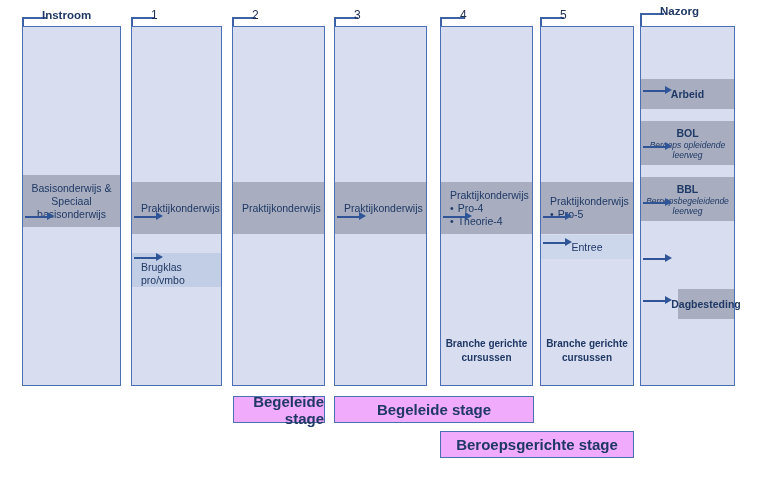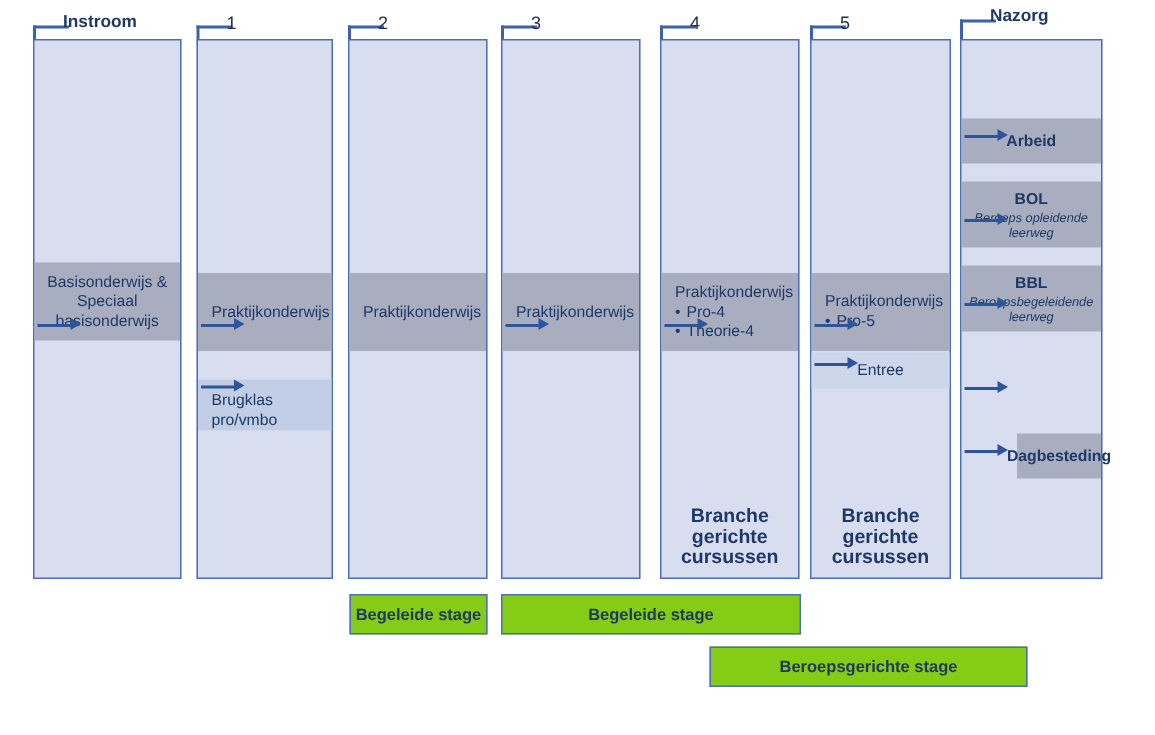--- a/index.html
+++ b/index.html
@@ -58,31 +58,31 @@
   .arrow .head{
     position:absolute;top:0;width:0;height:0;
     border-top:4.5px solid transparent;
     border-bottom:4.5px solid transparent;
     border-left:7px solid #2f5597;
   }
 
   
   .capbox{
     position:absolute;
-    background:#84cc16;
+    background:#f0abfc;
     border:1.4px solid #4a6fb5;
     box-sizing:border-box;
     display:flex;align-items:center;justify-content:center;
-    font-size:11px;font-weight:bold;color:#1f3864;text-align:left;
+    font-size:15px;font-weight:bold;color:#1f3864;text-align:right;
   }
 
   
   .coltext{
     position:absolute;left:0;right:0;text-align:center;
-    font-size:13px;font-weight:bold;line-height:13.5px;color:#1f3864;
+    font-size:10px;font-weight:bold;line-height:13.5px;color:#1f3864;
   }
 </style>
 </head>
 <body>
 
 <div id="stage">
 
   <div class="hdr" style="left:22px;top:8px;">
     <div class="tick"></div>
     <div class="hlabel">Instroom</div>
@@ -235,17 +235,17 @@
   </div>
 
   <div class="capbox" style="left:233px;top:396px;width:92px;height:27px;">
     <span>Begeleide stage</span>
   </div>
 
   <div class="capbox" style="left:334px;top:396px;width:200px;height:27px;">
     <span>Begeleide stage</span>
   </div>
 
-  <div class="capbox" style="left:440px;top:431px;width:212px;height:27px;margin-left:33px;">
+  <div class="capbox" style="left:440px;top:431px;width:194px;height:27px;">
     <span>Beroepsgerichte stage</span>
   </div>
 
 </div>
 
 </body></html>

